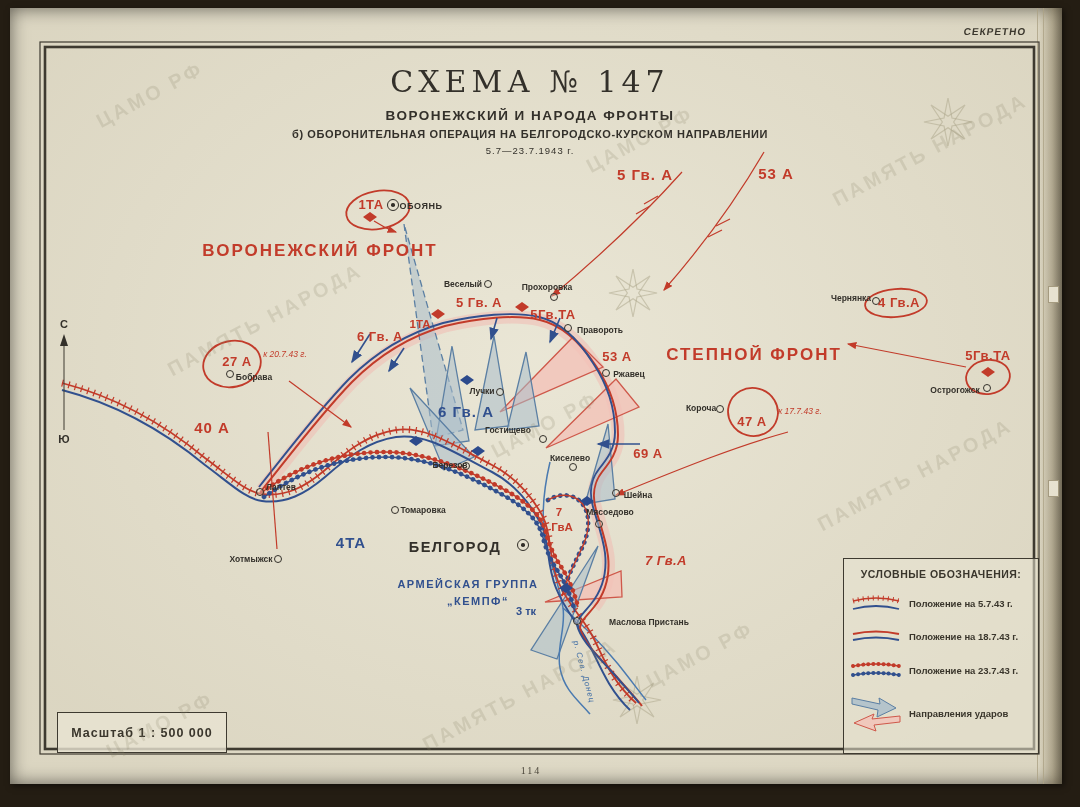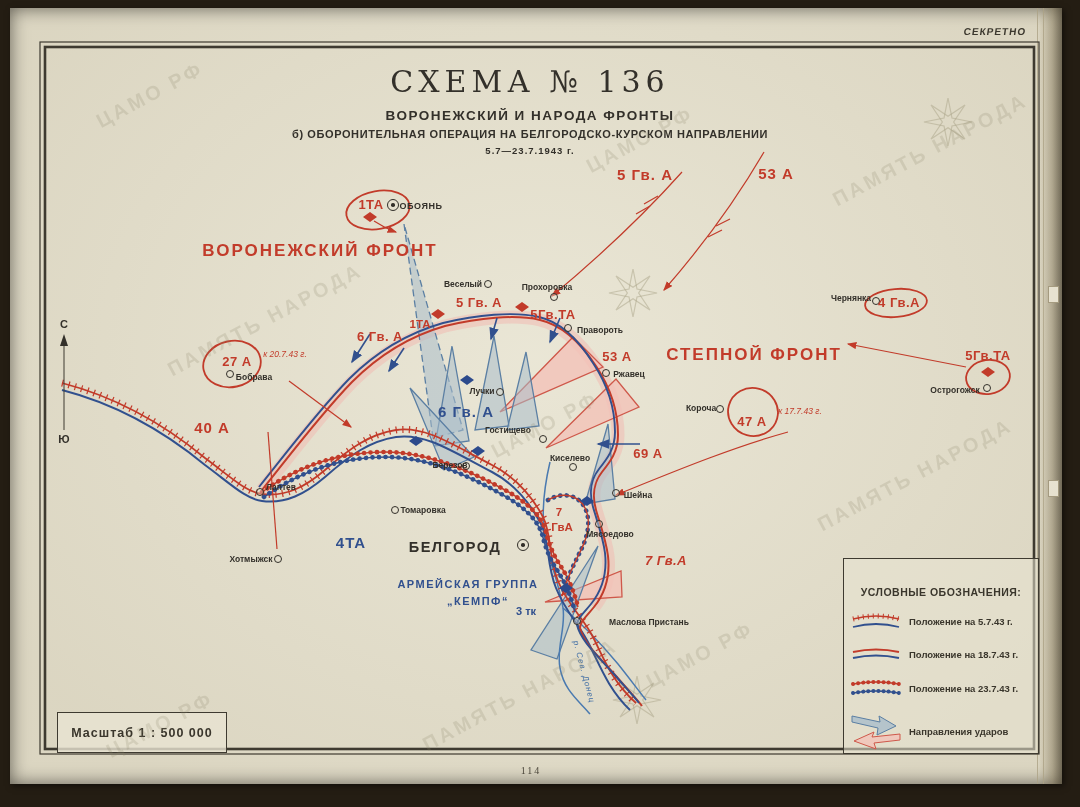--- a/index.html
+++ b/index.html
@@ -19,21 +19,21 @@
   #stamp{position:absolute;left:995px;top:31px;transform:translate(-50%,-50%) skewX(-8deg);
          font:bold 10px "Liberation Sans",sans-serif;letter-spacing:1px;color:#3c382e;}
   
   #title-block{position:absolute;left:530px;top:64px;width:720px;transform:translateX(-50%);
          text-align:center;color:#33302a;}
   #title-main{font-family:"DejaVu Serif","Liberation Serif",serif;font-size:30px;
          letter-spacing:5px;font-weight:normal;}
   #title-sub1{font-weight:bold;font-size:13.5px;letter-spacing:1.5px;margin-top:9px;}
   #title-sub2{font-weight:bold;font-size:11px;letter-spacing:1px;margin-top:5px;}
   #title-sub3{font-weight:bold;font-size:11px;letter-spacing:.6px;margin-top:5px;}
-  #title-dates{font-weight:bold;font-size:9.5px;letter-spacing:1px;margin-top:5px;}
+  #title-dates{font-weight:normal;font-size:9.5px;letter-spacing:1px;margin-top:5px;}
   
   .ml{position:absolute;transform:translate(-50%,-50%) rotate(var(--rot,0deg));
       white-space:nowrap;font-weight:bold;z-index:30;}
   .ml.front{color:var(--c-red);font-size:17px;letter-spacing:2px;}
   .ml.army-red-lg{color:var(--c-red);font-size:15px;letter-spacing:1px;}
   .ml.army-red{color:var(--c-red);font-size:13px;letter-spacing:.5px;}
   .ml.army-red-sm{color:var(--c-red);font-size:11.5px;}
   .ml.army-blue{color:var(--c-blue);font-size:15px;letter-spacing:1px;}
   .ml.army-blue-md{color:var(--c-blue);font-size:11px;letter-spacing:1.5px;}
   .ml.army-blue-sm{color:var(--c-blue);font-size:11px;}
@@ -49,21 +49,21 @@
       font:bold 8.5px "Liberation Sans",sans-serif;color:#33302a;}
   .town-label.caps{font-size:9px;letter-spacing:.5px;}
   .town-label.city{font-size:14.5px;letter-spacing:1.5px;}
   
   .wm{position:absolute;transform:translate(-50%,-50%) rotate(-28deg);white-space:nowrap;
       font:bold 20px "Liberation Sans",sans-serif;color:#8a8468;opacity:.20;letter-spacing:3px;z-index:40;}
   
   #legend{position:absolute;left:843px;top:558px;width:194px;height:194px;
       border:1.3px solid #3e3a30;z-index:35;background:rgba(232,228,210,.55);}
   #legend-title{font:bold 10.5px "Liberation Sans",sans-serif;color:#3a362c;letter-spacing:.5px;
-      text-align:center;margin-top:27px;}
+      text-align:center;margin-top:9px;}
   .legend-row{display:flex;align-items:center;margin:13px 0 0 6px;}
   .legend-row svg{flex:0 0 52px;}
   .legend-row span{font:bold 9.5px "Liberation Sans",sans-serif;color:#3a362c;margin-left:7px;}
   
   #scale-box{position:absolute;left:57px;top:712px;width:168px;height:39px;border:1.3px solid #3e3a30;
       display:flex;align-items:center;justify-content:center;z-index:35;
       font:bold 12.5px "Liberation Sans",sans-serif;letter-spacing:1px;color:#3a362c;
       background:rgba(232,228,210,.8);}
   #page-number{position:absolute;left:531px;top:770px;transform:translate(-50%,-50%);
       font:10px "Liberation Serif",serif;color:#4c473b;letter-spacing:2px;}
@@ -211,21 +211,21 @@
         <path d="M363,217 L370,212 L377,217 L370,222 Z" fill="#c23b2a"></path>
         <path d="M460,380 L467,375 L474,380 L467,385 Z" fill="#2c4a8c"></path>
         <path d="M409,441 L416,436 L423,441 L416,446 Z" fill="#2c4a8c"></path>
         <path d="M471,451 L478,446 L485,451 L478,456 Z" fill="#2c4a8c"></path>
         <path d="M580,501 L587,496 L594,501 L587,506 Z" fill="#2c4a8c"></path>
         <path d="M559,588 L566,583 L573,588 L566,593 Z" fill="#2c4a8c"></path>
       </g>
   </svg>
 
   <div id="title-block">
-    <div id="title-main">СХЕМА № 136</div>
+    <div id="title-main">СХЕМА № 147</div>
     <div id="title-sub1">ВОРОНЕЖСКИЙ И НАРОДА ФРОНТЫ</div>
     <div id="title-sub3">б) ОБОРОНИТЕЛЬНАЯ ОПЕРАЦИЯ НА БЕЛГОРОДСКО-КУРСКОМ НАПРАВЛЕНИИ</div>
     <div id="title-dates">5.7—23.7.1943 г.</div>
   </div>
 
   <div class="ml compass" style="left:64px;top:324px">С</div>
   <div class="ml compass" style="left:64px;top:439px">Ю</div>
 
   <div id="labels-layer">
       <div class="ml front" style="left: 320px; top: 251px;">ВОРОНЕЖСКИЙ ФРОНТ</div>
@@ -289,21 +289,21 @@
       <div class="town-label" style="left: 701px; top: 408px;">Короча</div>
       <div class="town-marker" style="left: 876px; top: 301px;"></div>
       <div class="town-label" style="left: 851px; top: 298px;">Чернянка</div>
       <div class="town-marker" style="left: 987px; top: 388px;"></div>
       <div class="town-label" style="left: 955px; top: 390px;">Острогожск</div>
       <div class="town-marker double" style="left: 523px; top: 545px;">
         <i></i>
       </div>
       <div class="town-label city" style="left: 455px; top: 547px;">БЕЛГОРОД</div>
       <div class="town-marker" style="left: 599px; top: 524px;"></div>
-      <div class="town-label" style="left: 610px; top: 534px;">Мясоедово</div>
+      <div class="town-label" style="left: 610px; top: 512px;">Мясоедово</div>
       <div class="town-marker" style="left: 616px; top: 493px;"></div>
       <div class="town-label" style="left: 638px; top: 495px;">Шейна</div>
       <div class="town-marker" style="left: 577px; top: 621px;"></div>
       <div class="town-label" style="left: 649px; top: 622px;">Маслова Пристань</div>
     </div>
   <div id="wm-layer">
       <div class="wm" style="left: 150px; top: 95px;">ЦАМО РФ</div>
       <div class="wm" style="left: 265px; top: 320px;">ПАМЯТЬ НАРОДА</div>
       <div class="wm" style="left: 640px; top: 140px;">ЦАМО РФ</div>
       <div class="wm" style="left: 930px; top: 150px;">ПАМЯТЬ НАРОДА</div>

